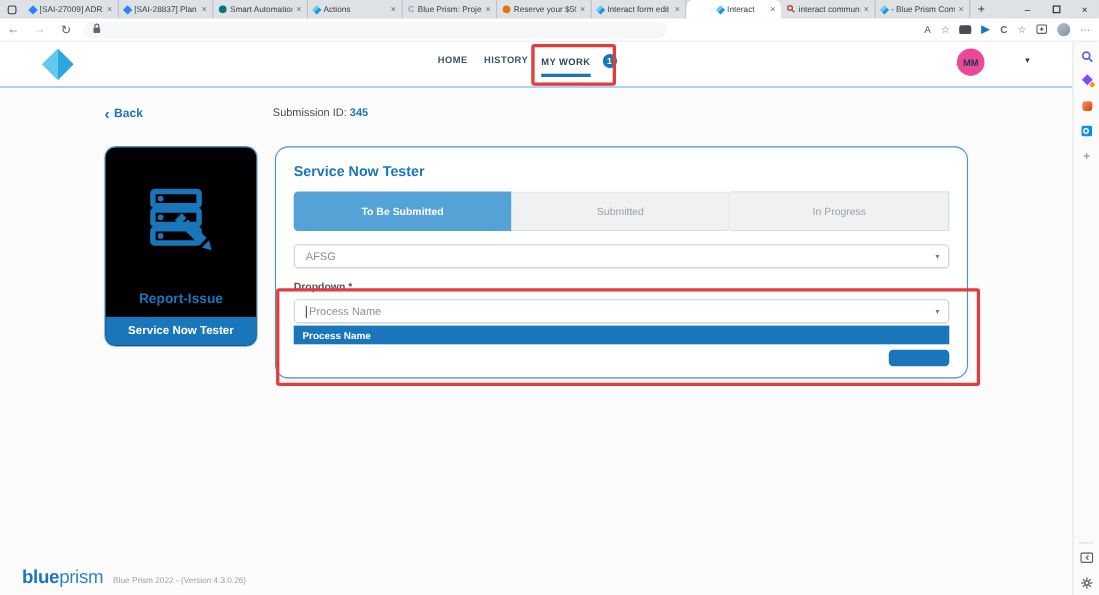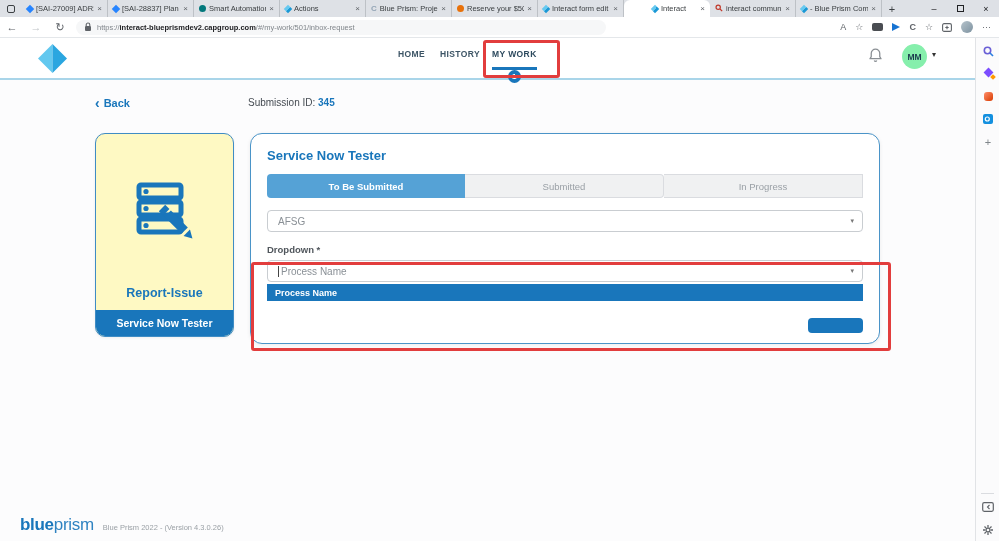--- a/index.html
+++ b/index.html
@@ -50,28 +50,28 @@
     background:linear-gradient(135deg,#b6c3cb,#7d92a0); }
 
   
   .appheader { position:absolute; top:38px; left:0; width:975px; height:42px;
     background:#fff; border-bottom:2px solid #a9d5e9;text-align:right; }
   .app-logo { position:absolute; left:36px; top:5px; }
   .nav-item { position:absolute; top:11px; font-size:8.5px; font-weight:bold;
     letter-spacing:.4px; color:#3d5566; }
   .nav-home { left:398px; }
   .nav-history { left:440px; }
-  .nav-mywork { left:492px; color:#2d4a5e; display:flex; align-items:center; gap:11px;flex-direction:column; }
+  .nav-mywork { left:492px; color:#2d4a5e; display:flex; align-items:center; gap:11px; }
   .badge { width:13px; height:13px; border-radius:50%; background:#1976bb; color:#fff;
     font-size:8px; font-weight:bold; display:flex; align-items:center; justify-content:center; }
   .mywork-underline { position:absolute; left:492px; top:29px; width:45px; height:3px;
     background:#1976bb; }
   .bell { position:absolute; left:868px; top:9px; }
-  .avatar { position:absolute; left:902px; top:6px; width:25px; height:25px; border-radius:50%;
-    background:#86efac; color:#1b3a4d; font-size:8.5px; font-weight:bold;
+  .avatar { position:absolute; left:870px; top:6px; width:25px; height:25px; border-radius:50%;
+    background:#ec4899; color:#1b3a4d; font-size:8.5px; font-weight:bold;
     display:flex; align-items:center; justify-content:center; }
   .caret { position:absolute; left:932px; top:12px; font-size:8px; color:#333; }
 
   
   .sidebar { position:absolute; top:38px; right:0; width:24px; height:503px;
     background:#fbfbfc; border-left:1px solid #e1e3e6; }
   .sb-ico { position:absolute; left:0; width:24px; display:flex; justify-content:center; }
   .sparkle-main { width:7px; height:7px; transform:rotate(45deg); background:#7c4dff; }
   .sparkle-dot { position:absolute; width:4px; height:4px; transform:rotate(45deg);
     background:#ff9800; margin-left:9px; margin-top:6px; }
@@ -81,37 +81,37 @@
   .sb-divider { position:absolute; left:5px; right:5px; top:455px; border-top:1px solid #dadce0; }
 
   
   .back-link { position:absolute; left:95px; top:95px; color:#1976bb; font-weight:bold;
     font-size:11px; display:flex; align-items:center; gap:4px; }
   .back-chev { font-size:14px; font-weight:bold; }
   .submission { position:absolute; left:248px; top:97px; font-size:10px; color:#454b52; }
   .submission b { color:#1976bb; }
 
   
-  .req-card { position:absolute; left:95px; top:133px; width:139px; height:204px;
-    background:#fef9c3; border:1.5px solid #3f8cc4; border-radius:10px;
+  .req-card { position:absolute; left:95px; top:133px; width:139px; height:182px;
+    background:#000000; border:1.5px solid #3f8cc4; border-radius:10px;
     display:flex; flex-direction:column; overflow:hidden;
     box-shadow:0 1px 3px rgba(0,0,0,.06); }
   .req-icon-wrap { flex:1; display:flex; align-items:center; justify-content:center; padding-top:6px; }
   .req-title { text-align:center; color:#1976bb; font-weight:bold; font-size:12.5px;
     margin-bottom:10px; }
   .req-banner { height:26px; background:#1976bb; color:#fff; font-weight:bold; font-size:10.5px;
     display:flex; align-items:center; justify-content:center; }
 
   
   .form-card { position:absolute; left:250px; top:133px; width:630px; height:211px;
     background:#fff; border:1.5px solid #4a94c8; border-radius:12px;
     padding:14px 16px 0 16px; box-shadow:0 1px 4px rgba(0,0,0,.07); }
   .form-title { color:#1976bb; font-weight:bold; font-size:13px; margin-bottom:11px; }
   .fld-label { color:#50565c; font-weight:bold; font-size:9.5px; margin-bottom:5px; }
-  .segments { display:flex; height:24px; margin-bottom:12px; }
+  .segments { display:flex; height:36px; margin-bottom:12px; }
   .seg { flex:1; display:flex; align-items:center; justify-content:center; font-size:9.5px; }
   .seg.active { background:#55a2d6; color:#fff; font-weight:bold; border-radius:4px 0 0 4px; }
   .seg.idle { background:#f0f1f2; color:#9aa0a6; border:1px solid #dadce0; border-left:none; }
   .seg.last { border-radius:0 4px 4px 0; }
   .selectbox { position:relative; height:22px; border:1px solid #c9cdd1; border-radius:4px;
     background:#fff; display:flex; align-items:center; padding:0 10px; font-size:10px;
     color:#8a9096; margin-bottom:12px; }
   .selectbox .sel-caret { position:absolute; right:8px; font-size:7px; color:#777; }
   .text-cursor { display:inline-block; width:1px; height:11px; background:#444; margin-right:2px; }
   .opt-row { position:relative; z-index:2; margin-top:2px; height:17px; background:#1976bb;
@@ -210,21 +210,20 @@
 
   <div class="addressbar">
     <span class="nav-glyph">←</span>
     <span class="nav-glyph disabled">→</span>
     <span class="nav-glyph">↻</span>
     <div class="url-pill">
       <span><svg width="8" height="10" viewBox="0 0 8 10">
             <rect x="1" y="4" width="6" height="5" rx="1" fill="#5f6368"></rect>
             <path d="M2.2 4V2.8a1.8 1.8 0 0 1 3.6 0V4" stroke="#5f6368" fill="none" stroke-width="1.1"></path>
           </svg></span>
-      <span class="url-text"><span class="dim">https://</span><span class="host">interact-blueprismdev2.capgroup.com</span><span class="dim">/#/my-work/501/inbox-request</span></span>
     </div>
     <div class="bar-right">
       <span class="ico-s">A</span>
       <span class="ico-s">☆</span>
       <span class="ext-dark"></span>
       <span class="ext-blue"></span>
       <span class="ico-s" style="font-weight:bold;">C</span>
       <span class="ico-s">☆</span>
       <span><svg width="10" height="9" viewBox="0 0 10 9">
             <rect x="0.6" y="0.6" width="8.8" height="7.8" rx="1.5" fill="none" stroke="#5f6368" stroke-width="1.1"></rect>

